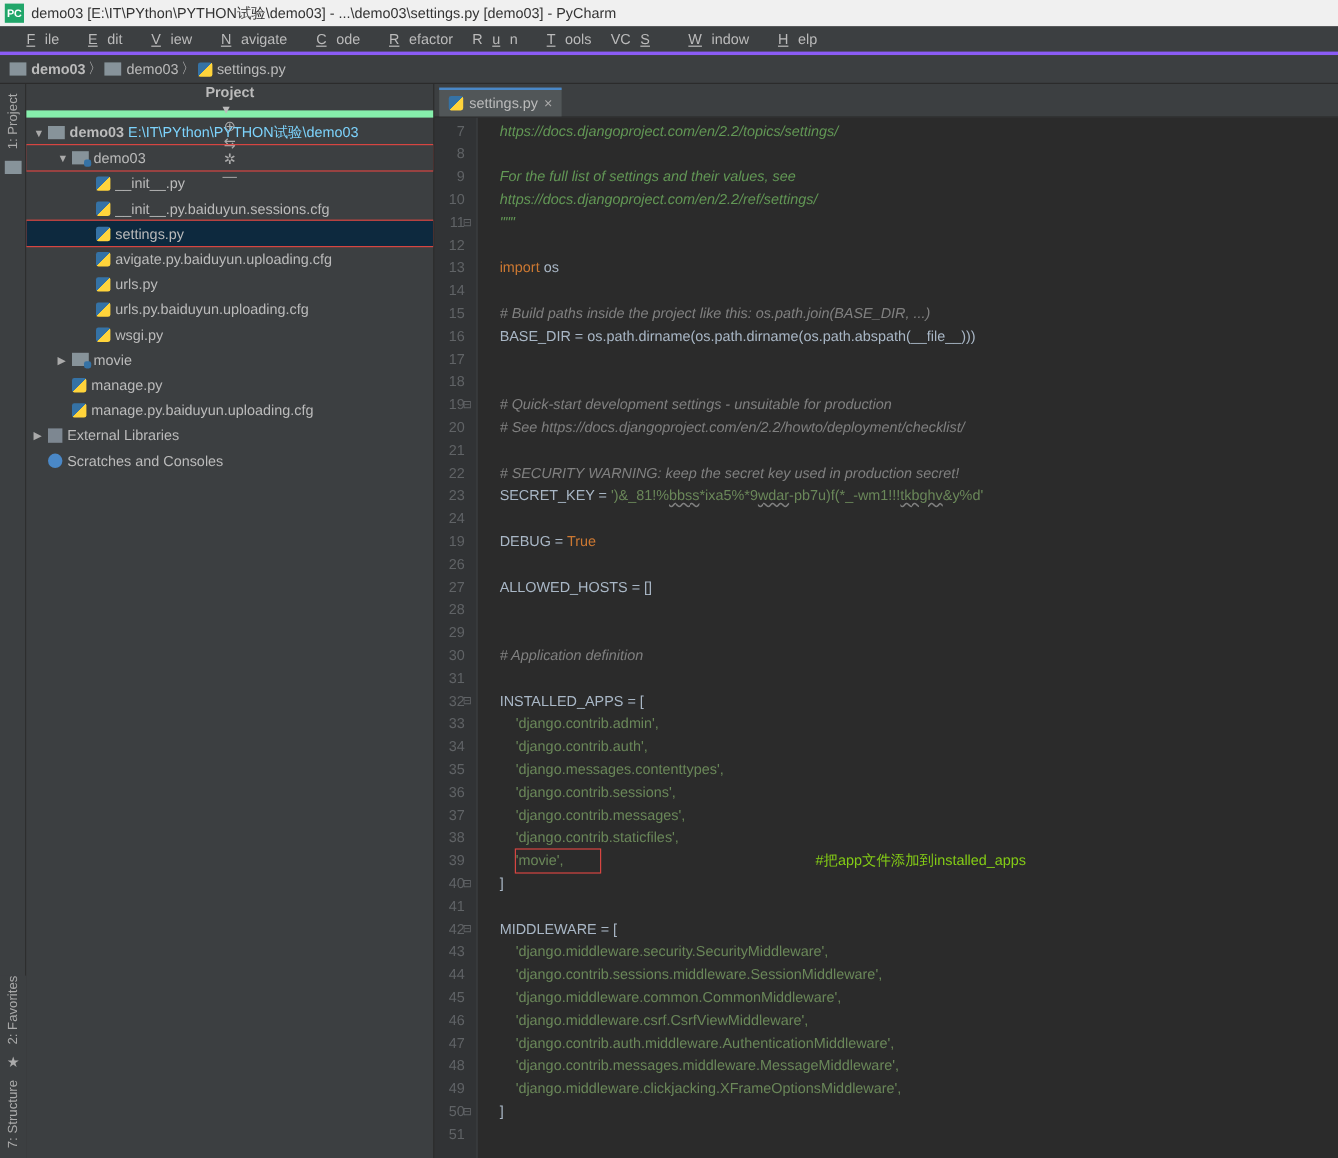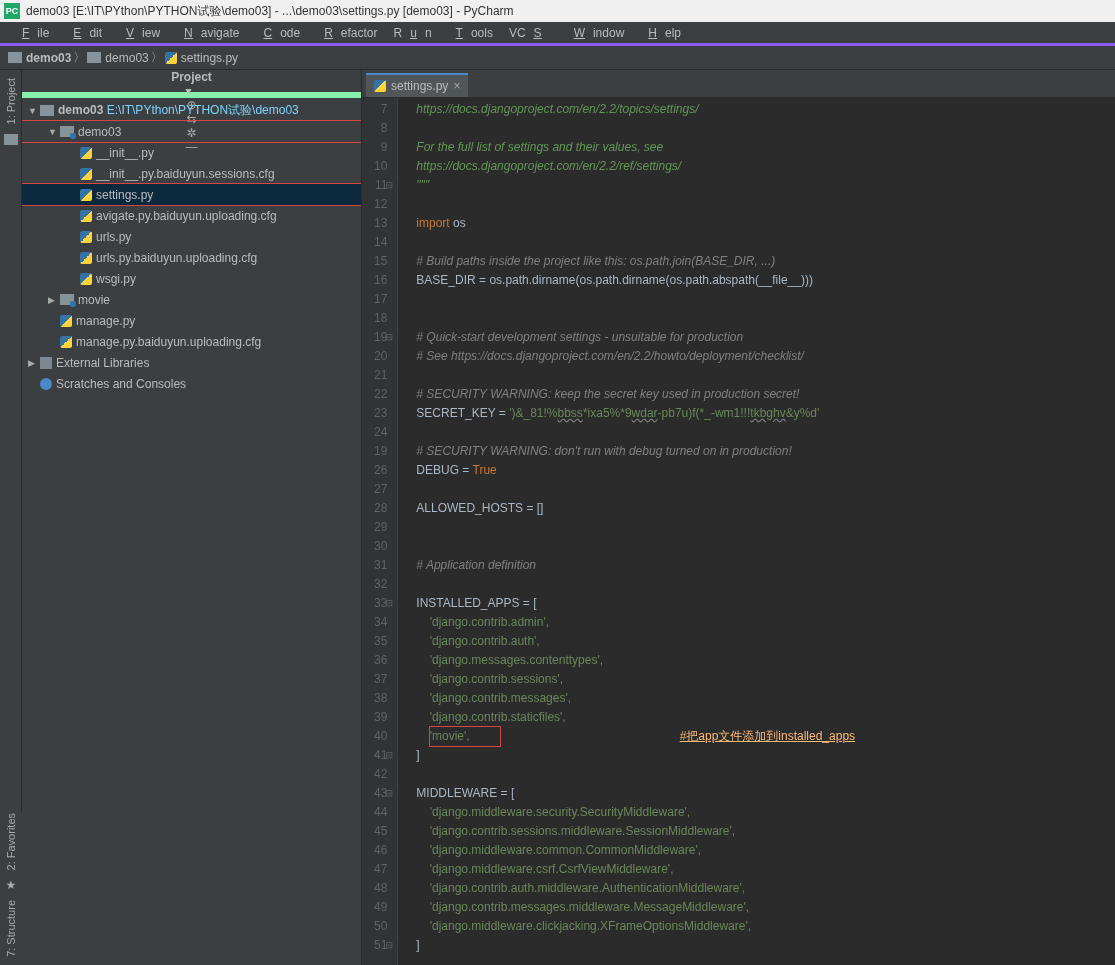--- a/index.html
+++ b/index.html
@@ -46,21 +46,21 @@
 .src .line { height:19px; white-space:pre; }
 .c-cmt { color:#808080; font-style:italic; }
 .c-doc { color:#629755; font-style:italic; }
 .c-kw { color:#cc7832; }
 .c-var { color:#a9b7c6;margin-top:29px; }
 .c-str { color:#6a8759; }
 .c-bool { color:#cc7832; }
 .c-strw { color:#6a8759; text-decoration:underline wavy #808080; }
 .fold { position:absolute; left:-14px; width:10px; text-align:center; color:#606366; font-size:9px; }
 .src .movie-box { display:inline-block; outline:1px solid #d64541; padding:0 30px 0 0; }
-.anno { color:#fdba74; text-decoration:underline; }
+.anno { color:#84cc16; }
 .bottom-strip { position:fixed; left:0; bottom:0; width:22px; background:#3c3f41; display:flex; flex-direction:column; align-items:center; gap:8px; padding-bottom:8px; }
 .bottom-strip .vlabel2 { writing-mode:vertical-rl; transform:rotate(180deg); font-size:11px; color:#aaa; cursor:pointer; }
 .star-icon { font-size:12px; color:#aaa;}
 .indent1 { padding-left:26px; } .indent2 { padding-left:46px;align-items:center; }
 </style>
 </head>
 <body>
 
 <div class="titlebar">
   <div class="ico">PC</div>
@@ -257,21 +257,20 @@
         <div class="line"><span class="c-cmt"># Build paths inside the project like this: os.path.join(BASE_DIR, ...)</span></div>
         <div class="line"><span class="c-var">BASE_DIR = </span><span class="c-var">os</span><span class="c-var">.path.dirname(</span><span class="c-var">os</span><span class="c-var">.path.dirname(</span><span class="c-var">os</span><span class="c-var">.path.abspath(__file__)))</span></div>
         <div class="line"></div>
         <div class="line"></div>
         <div class="line"><span class="fold">⊟</span><span class="c-cmt"># Quick-start development settings - unsuitable for production</span></div>
         <div class="line"><span class="c-cmt"># See https://docs.djangoproject.com/en/2.2/howto/deployment/checklist/</span></div>
         <div class="line"></div>
         <div class="line"><span class="c-cmt"># SECURITY WARNING: keep the secret key used in production secret!</span></div>
         <div class="line"><span class="c-var">SECRET_KEY = </span><span class="c-str">')&amp;_81!%</span><span class="c-strw">bbss</span><span class="c-str">*ixa5%*9</span><span class="c-strw">wdar</span><span class="c-str">-pb7u)f(*_-wm1!!!</span><span class="c-strw">tkbghv</span><span class="c-str">&amp;y%d'</span></div>
         <div class="line"></div>
-        <div class="line"><span class="c-cmt"># SECURITY WARNING: don't run with debug turned on in production!</span></div>
         <div class="line"><span class="c-var">DEBUG = </span><span class="c-bool">True</span></div>
         <div class="line"></div>
         <div class="line"><span class="c-var">ALLOWED_HOSTS = []</span></div>
         <div class="line"></div>
         <div class="line"></div>
         <div class="line"><span class="c-cmt"># Application definition</span></div>
         <div class="line"></div>
         <div class="line"><span class="fold">⊟</span><span class="c-var">INSTALLED_APPS = [</span></div>
         <div class="line">    <span class="c-str">'django.contrib.admin',</span></div>
         <div class="line">    <span class="c-str">'django.contrib.auth',</span></div>

